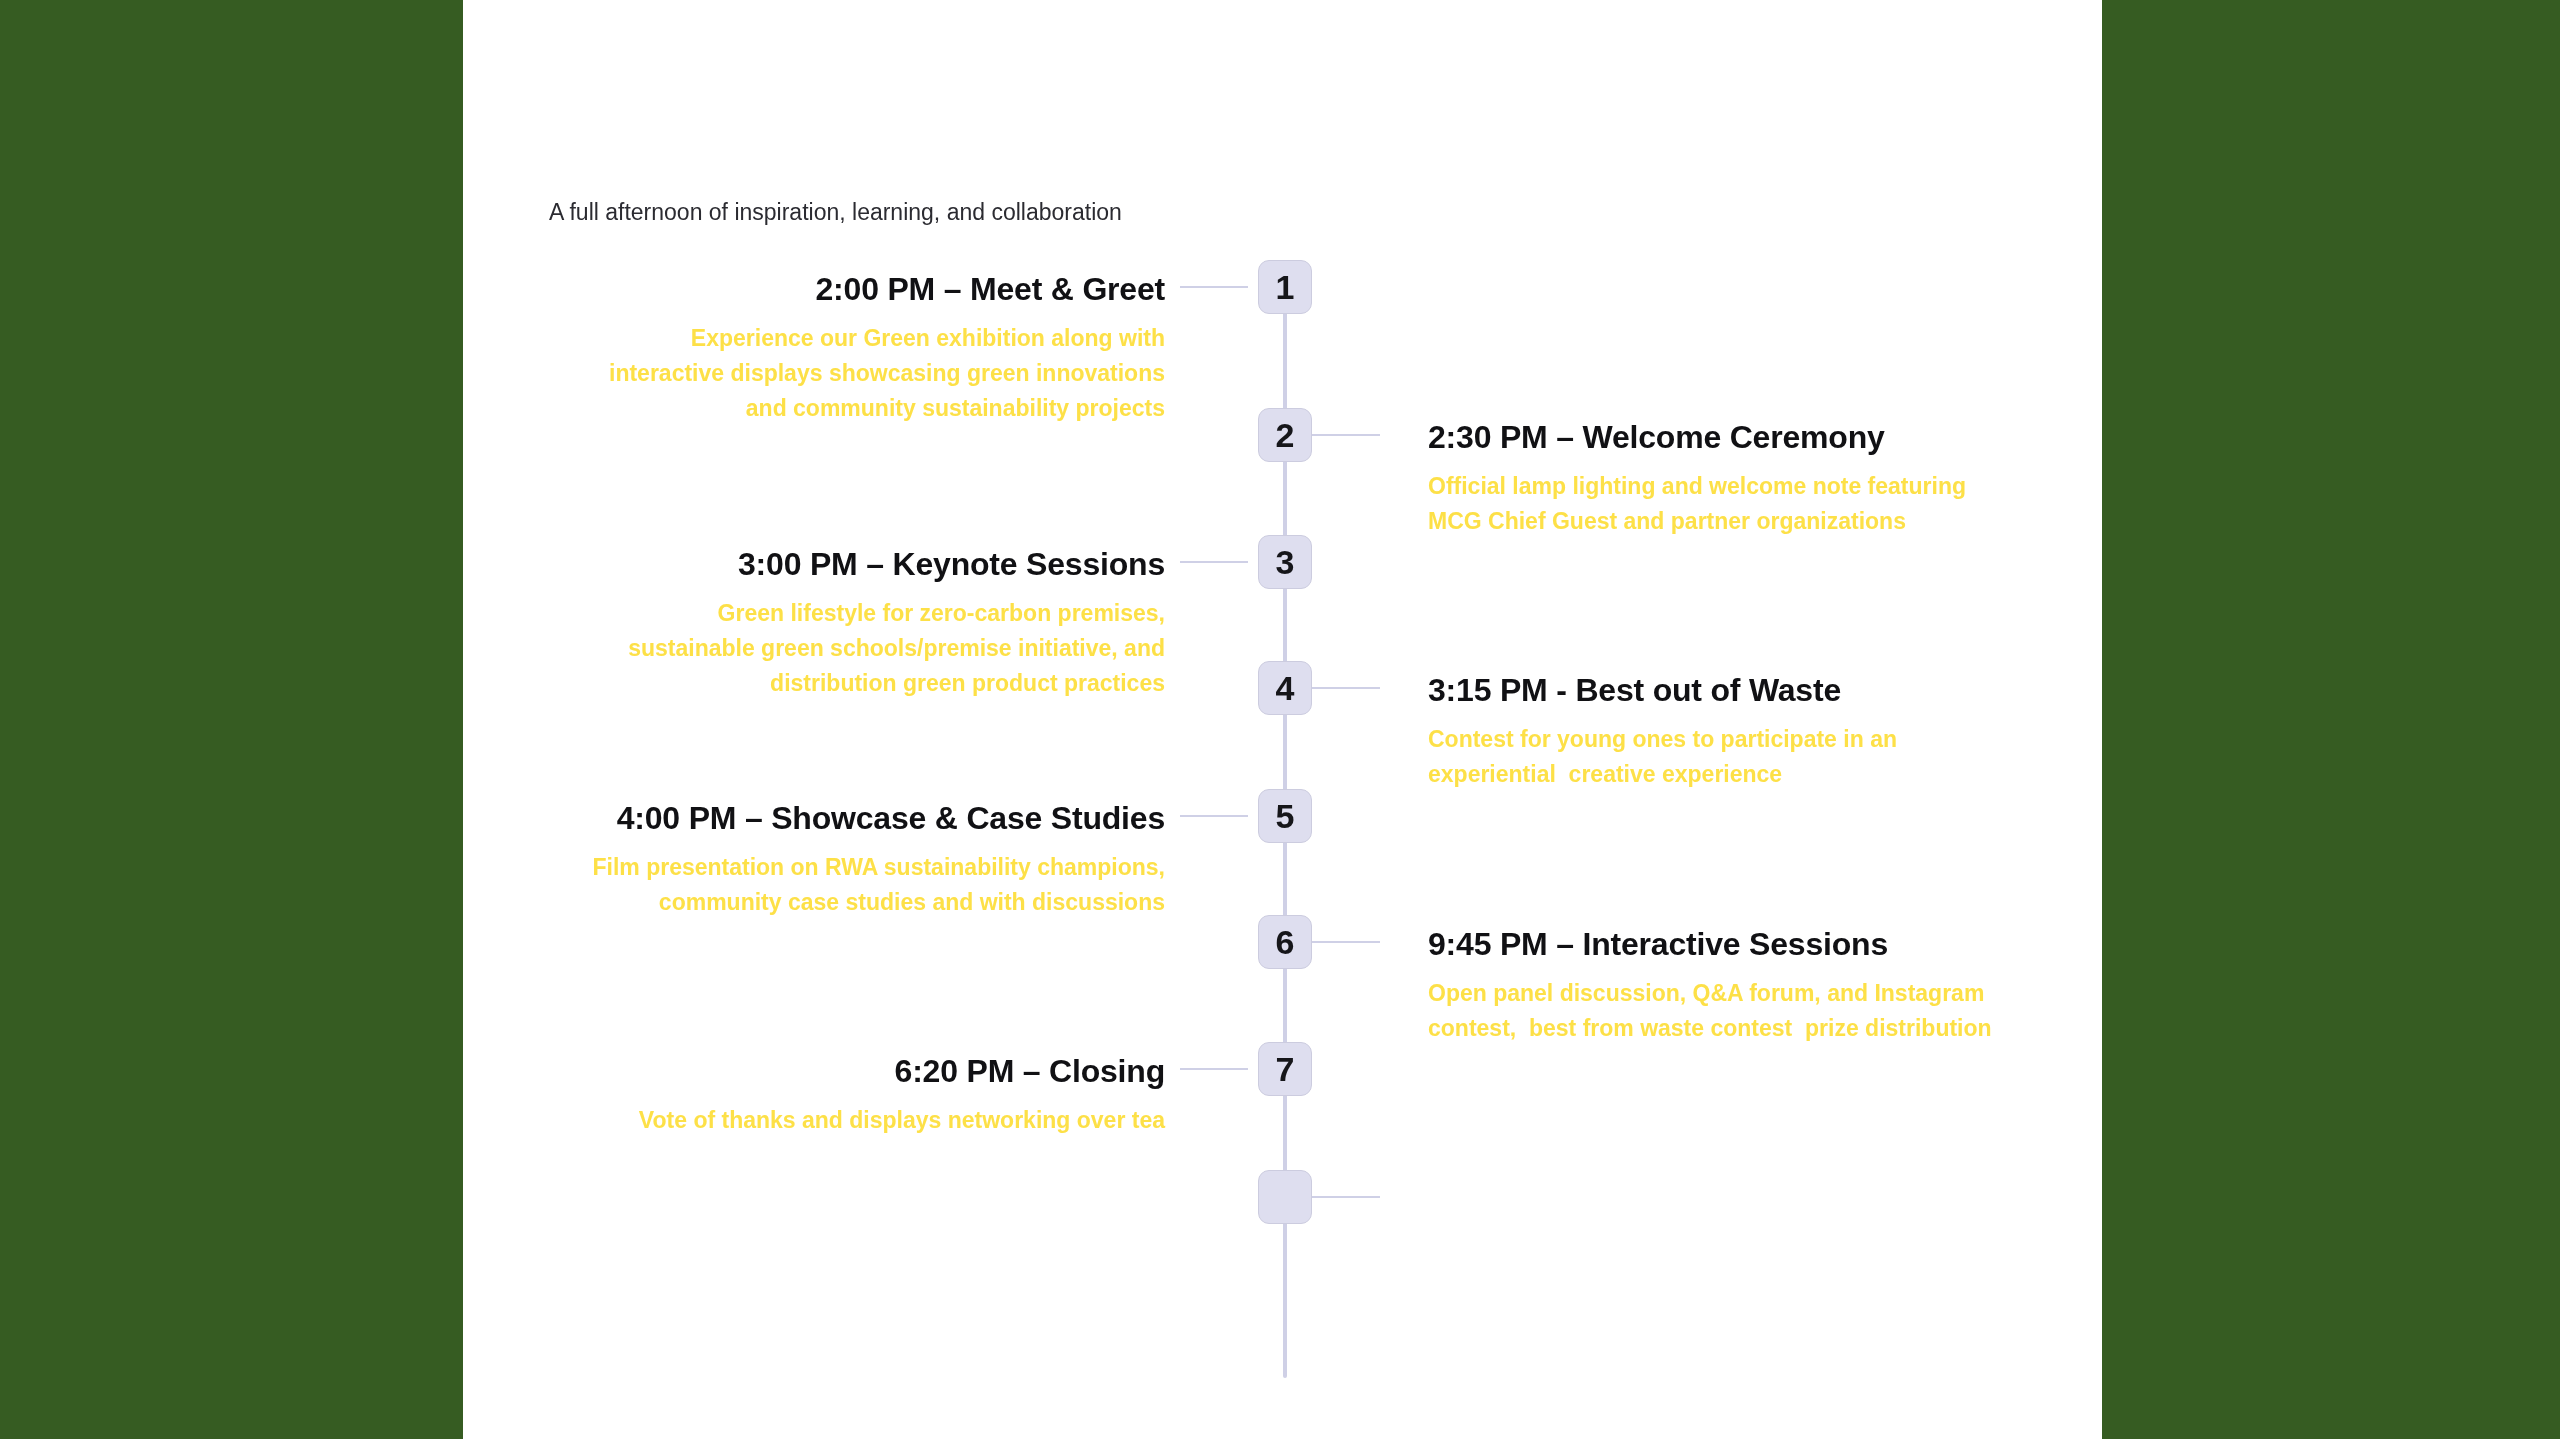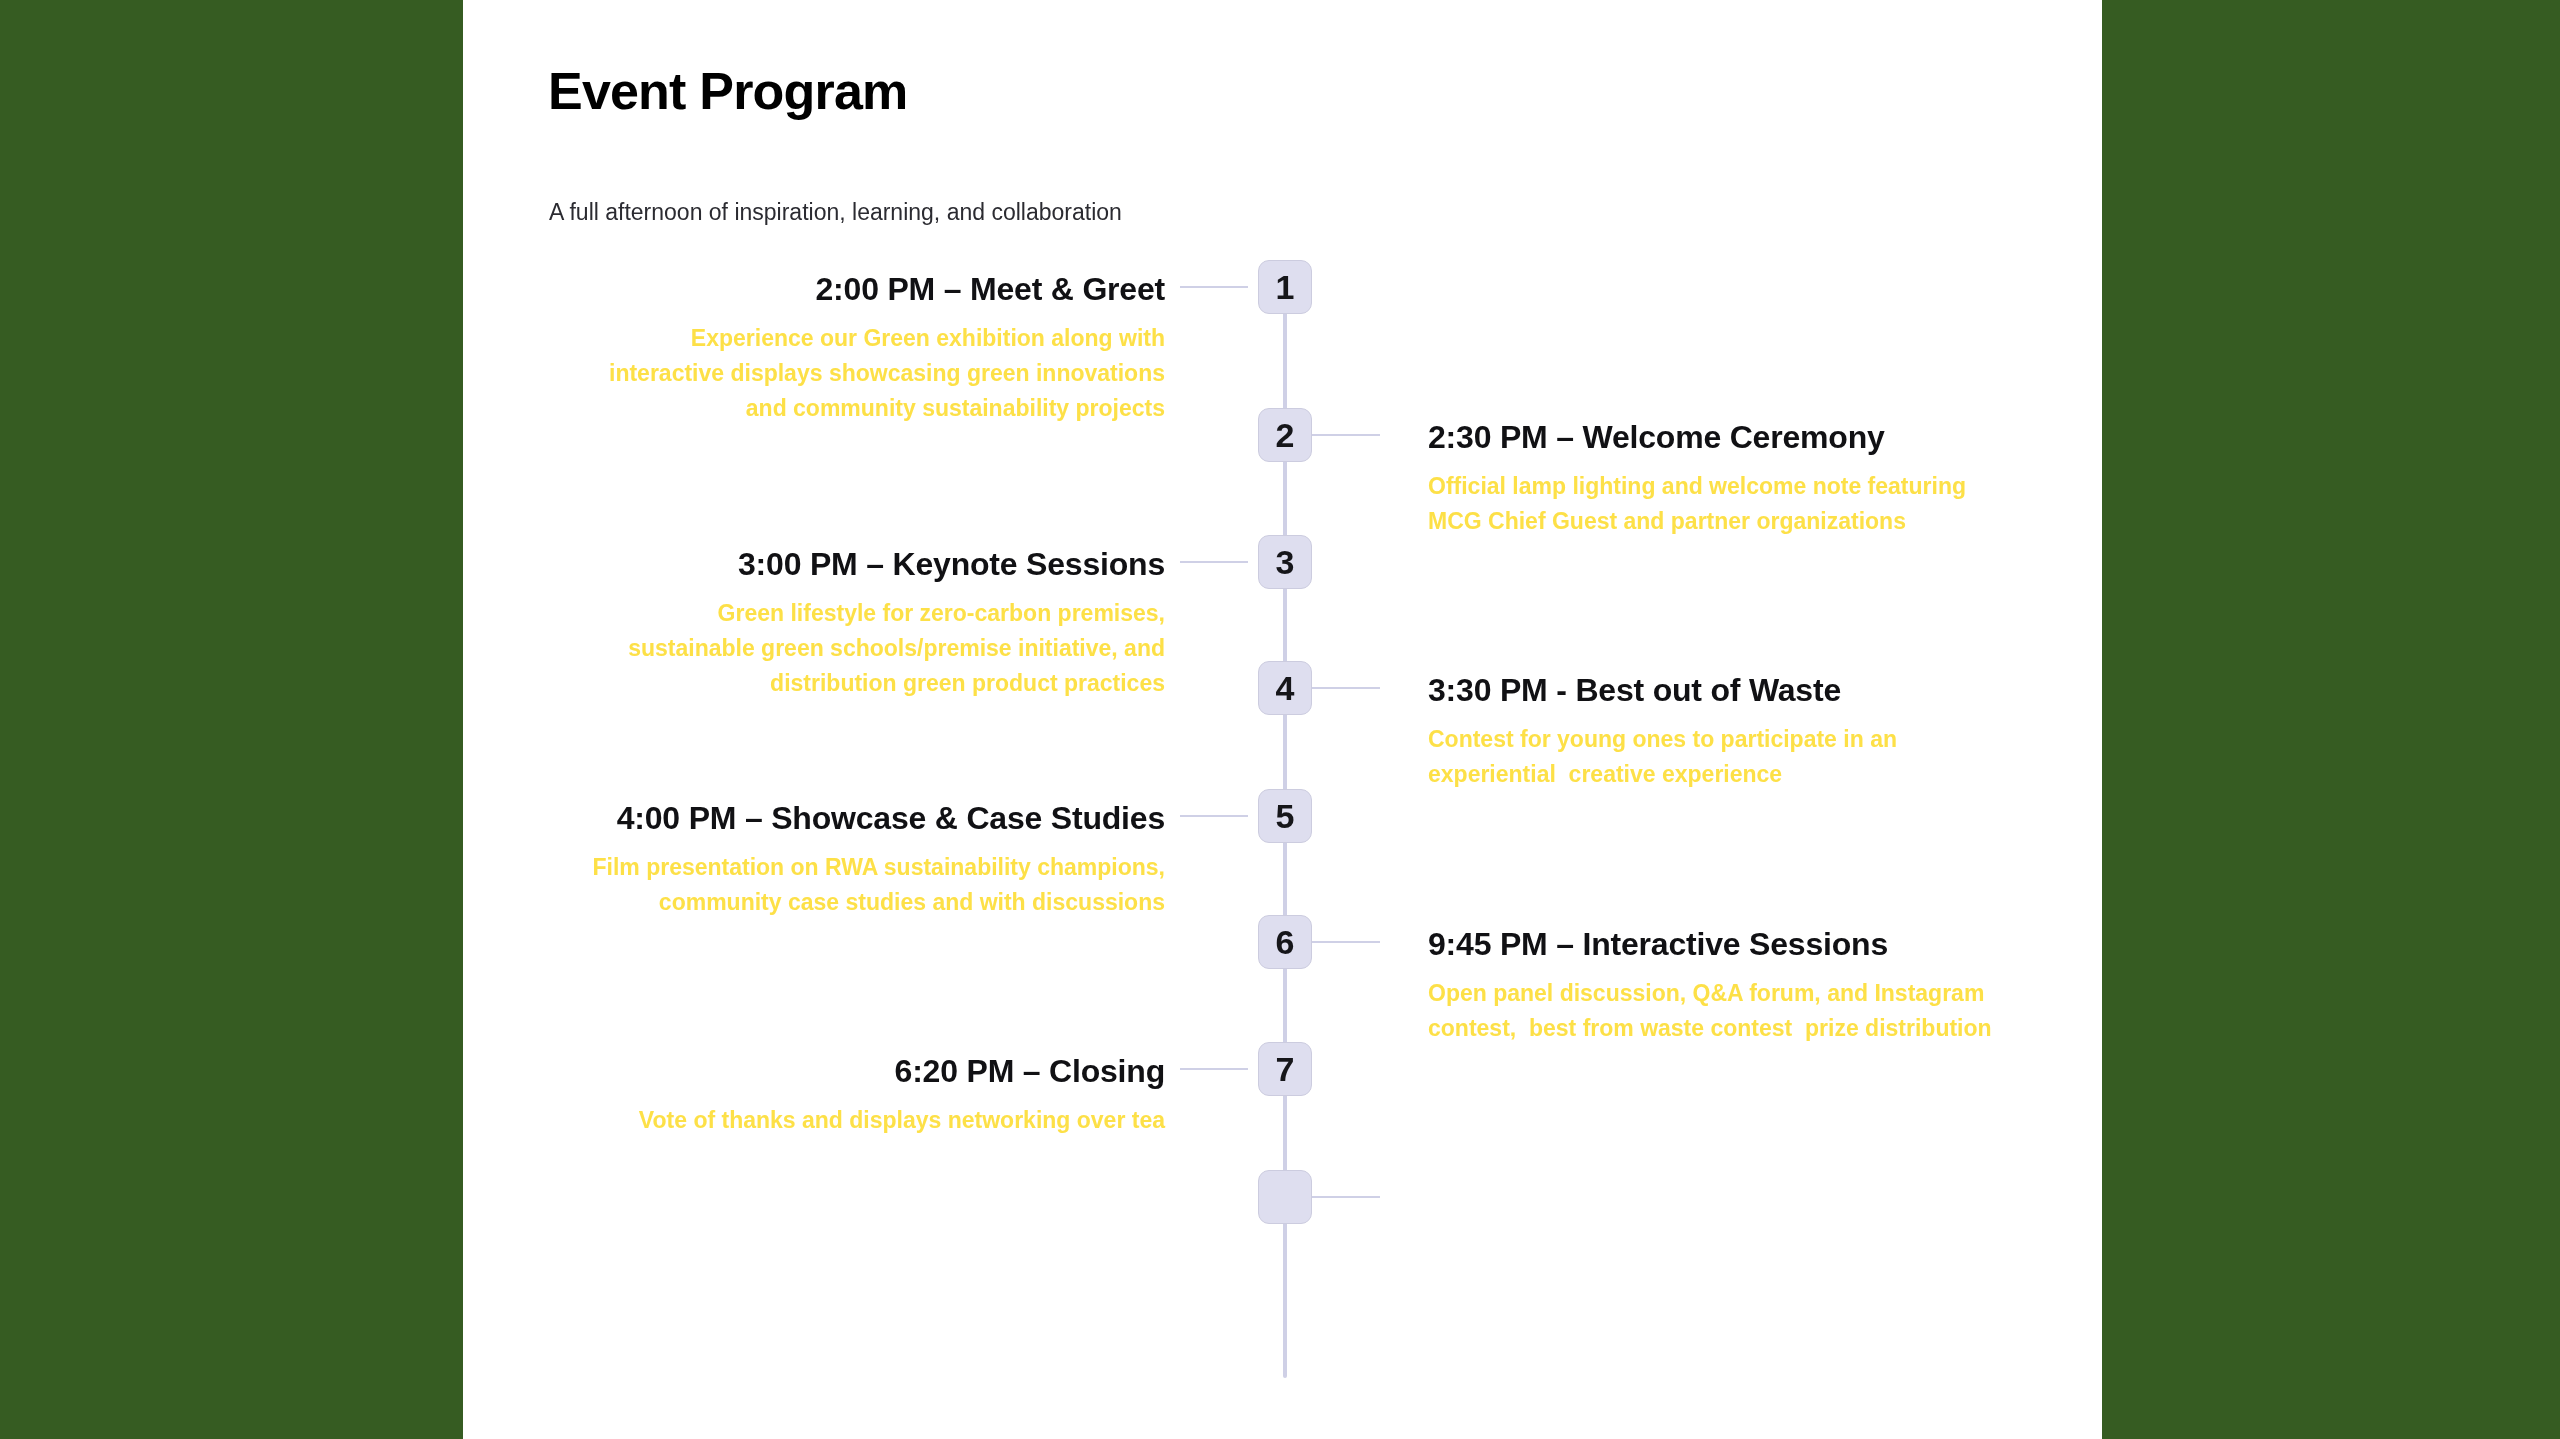--- a/index.html
+++ b/index.html
@@ -115,21 +115,20 @@
   .side.left .item-desc{ padding-left:60px; }
   .side.right .item-desc{ padding-right:70px; }
 </style>
 </head>
 <body>
 
 <div id="canvas">
 
   <div class="panel"></div>
 
-  <div class="page-title">Event Program</div>
 
   <div class="page-subtitle">A full afternoon of inspiration, learning, and collaboration</div>
 
   <div class="spine"></div>
 
   <div id="timeline-root">
       <div class="connector left" style="top: 286px;"></div>
       <div class="badge" style="top: 260px;">1</div>
       <div class="side left" style="top: 269px;">
         <div class="item-title">2:00 PM – Meet &amp; Greet</div>
@@ -143,21 +142,21 @@
       </div>
       <div class="connector left" style="top: 561px;"></div>
       <div class="badge" style="top: 535px;">3</div>
       <div class="side left" style="top: 544px;">
         <div class="item-title">3:00 PM – Keynote Sessions</div>
         <div class="item-desc" style="max-width: 625px; margin-left: auto;">Green lifestyle for zero-carbon premises, sustainable green schools/premise initiative, and distribution green product practices</div>
       </div>
       <div class="connector right" style="top: 687px;"></div>
       <div class="badge" style="top: 661px;">4</div>
       <div class="side right" style="top: 670px;">
-        <div class="item-title">3:30 PM - Best out of Waste</div>
+        <div class="item-title">3:15 PM - Best out of Waste</div>
         <div class="item-desc" style="max-width: 560px;">Contest for young ones to participate in an experiential  creative experience</div>
       </div>
       <div class="connector left" style="top: 815px;"></div>
       <div class="badge" style="top: 789px;">5</div>
       <div class="side left" style="top: 798px;">
         <div class="item-title">4:00 PM – Showcase &amp; Case Studies</div>
         <div class="item-desc" style="max-width: 600px; margin-left: auto;">Film presentation on RWA sustainability champions, community case studies and with discussions</div>
       </div>
       <div class="connector right" style="top: 941px;"></div>
       <div class="badge" style="top: 915px;">6</div>

